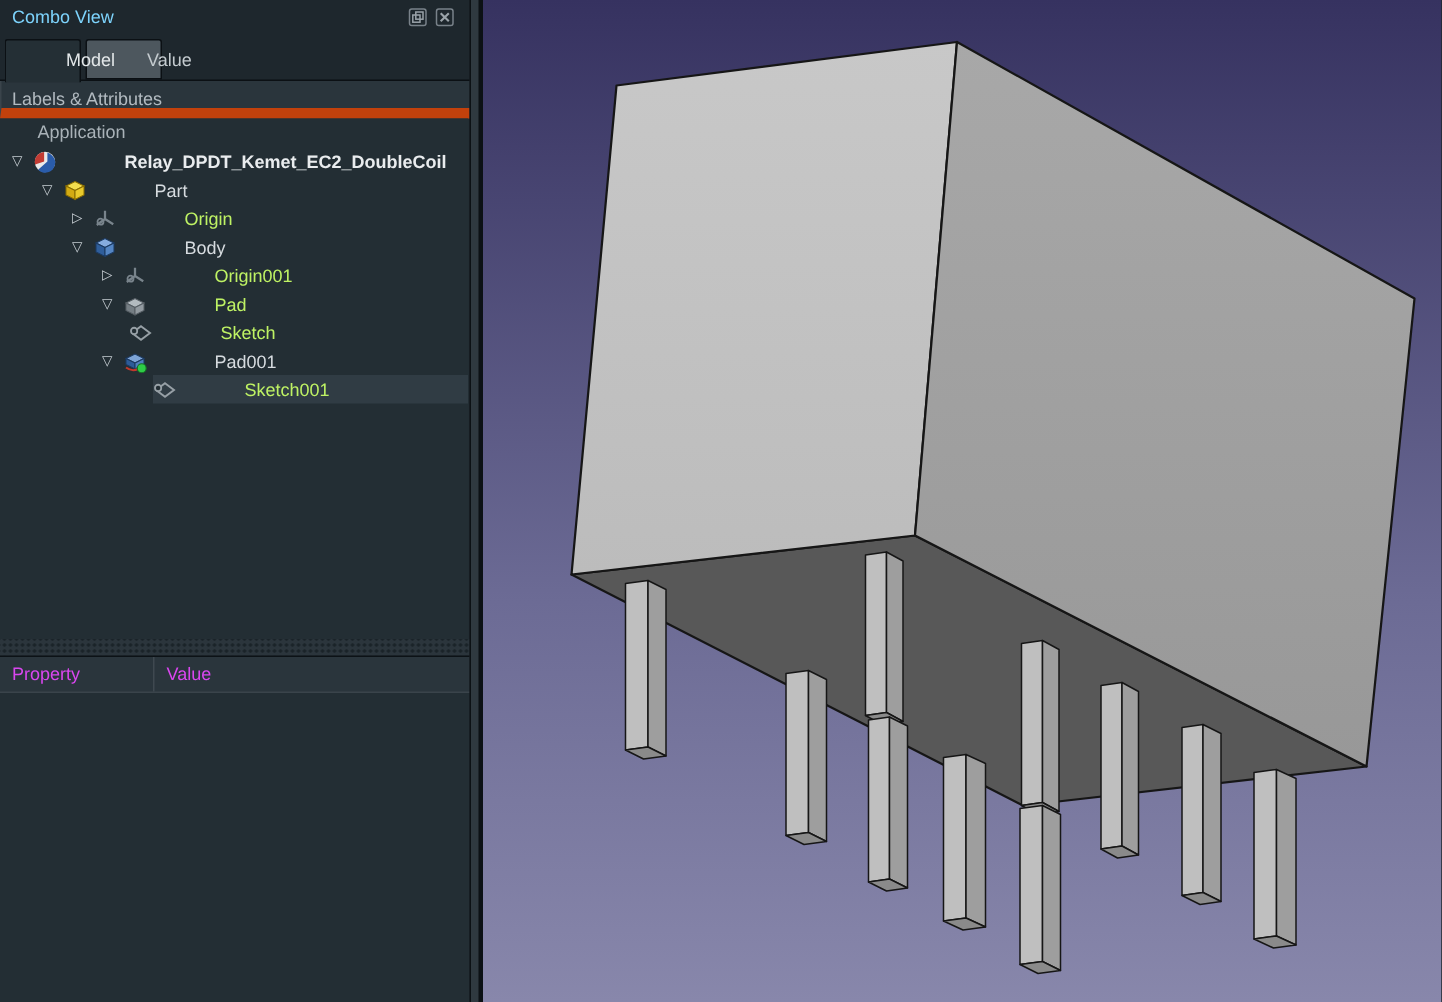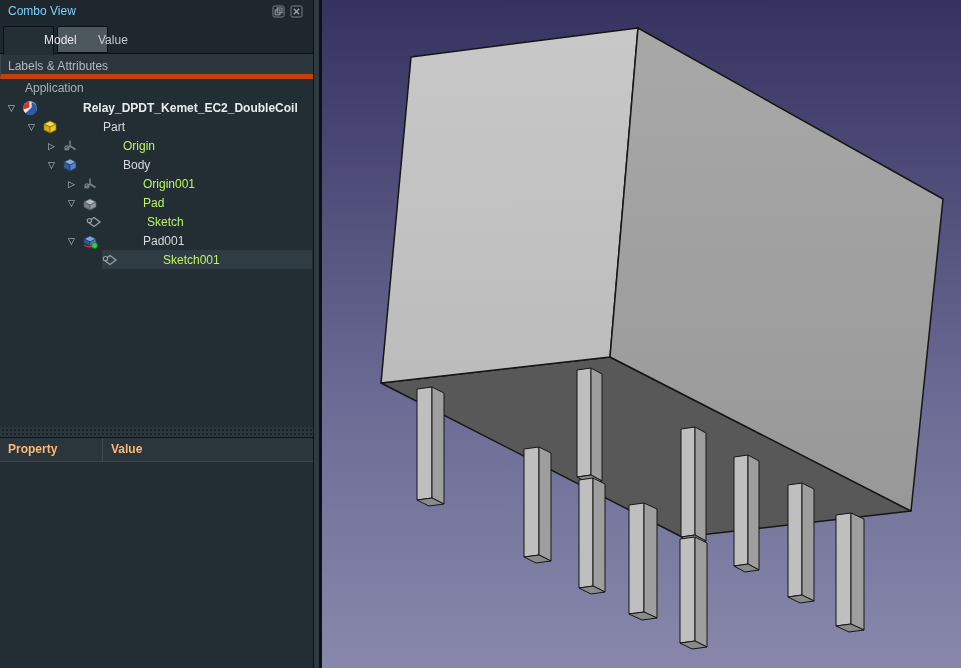--- a/index.html
+++ b/index.html
@@ -14,37 +14,37 @@
   .winbtn { position:absolute; top:5px; width:13px; height:13px; cursor:default; }
   .winbtn svg { display:block; }
   #floatbtn { right:28px; }
   #closebtn { right:10px; }
 
   .tabbar { position:absolute; left:0; top:22px; width:313px; height:32px; background:#1e272d; border-bottom:1px solid #0b1014; }
   .tab { position:absolute; top:4px; height:29px; line-height:26px; text-align:center; border:1px solid #0b1014;padding-left:40px; }
   .tab.active { left:3px; width:51px; background:#242f35; color:#e4e8ea; border-bottom:none; z-index:2; border-top-left-radius:2px; border-top-right-radius:2px; }
   .tab.inactive { left:57px; width:51px; height:27px; background:#4d575e; color:#c4cbcf; border-radius:2px 2px 0 0; }
 
-  .labels-header { position:absolute; left:0; top:54px; width:313px; height:25px; background:#2a353c; border-bottom:5px solid #c2410c; color:#b2bac0; line-height:24px; padding-left:7px; border-left:1px solid #3a444b; }
+  .labels-header { position:absolute; left:0; top:54px; width:313px; height:25px; background:#2a353c; border-bottom:7px solid #c2410c; color:#b2bac0; line-height:24px; padding-left:7px; border-left:1px solid #3a444b; }
 
   .tree { position:absolute; left:0; top:79px; width:312px; height:347px; background:#232e34; overflow:hidden; }
   .tree-root { height:19px; line-height:19px; padding-left:25px; color:#a9b2b8; }
   .tree-row { height:19px; display:flex; align-items:center; }
   .expander { width:14px; flex:0 0 14px; font-size:9px; color:#c5ccd1; text-align:left; cursor:default; }
   .row-content { flex:1; display:flex; align-items:center; height:19px;gap:40px; }
   .row-content.selected { background:#303c44; }
   .tree-icon { width:16px; height:16px; flex:0 0 16px; margin-right:5px; }
   .tree-icon svg { display:block; }
   .tree-label { color:#d6dbdf; white-space:nowrap; }
   .tree-row.dim .tree-label { color:#bef264; }
   .tree-row.bold .tree-label { font-weight:bold; color:#e9ecee; }
 
   .splitter-h { position:absolute; left:0; top:426px; width:313px; height:11px; background:#2b353c;
     background-image:radial-gradient(#1a2328 1px, transparent 1.2px); background-size:4px 4px; background-position:1px 2px; cursor:row-resize; }
-  .prop-header { position:absolute; left:0; top:437px; width:313px; height:25px; background:#2a353c; border-top:1px solid #0c1216; border-bottom:1px solid #3a444b; display:flex; color:#fdba74;font-weight:bold; }
+  .prop-header { position:absolute; left:0; top:437px; width:313px; height:25px; background:#2a353c; border-top:1px solid #0c1216; border-bottom:1px solid #3a444b; display:flex; color:#d946ef; }
   .prop-col { line-height:23px; padding-left:8px; }
   .prop-col.c1 { width:103px; border-right:1px solid #3f4950; }
   .prop-col.c2 { flex:1; }
   .prop-body { position:absolute; left:0; top:462px; width:313px; height:206px; background:#232e34; }
 
   
   .v-split { position:absolute; left:313px; top:0; width:9px; height:668px; background:#0c1115; cursor:col-resize; }
   .v-split .handle { position:absolute; left:1px; top:0; width:5px; height:668px; background:#2f3940; }
 
   

